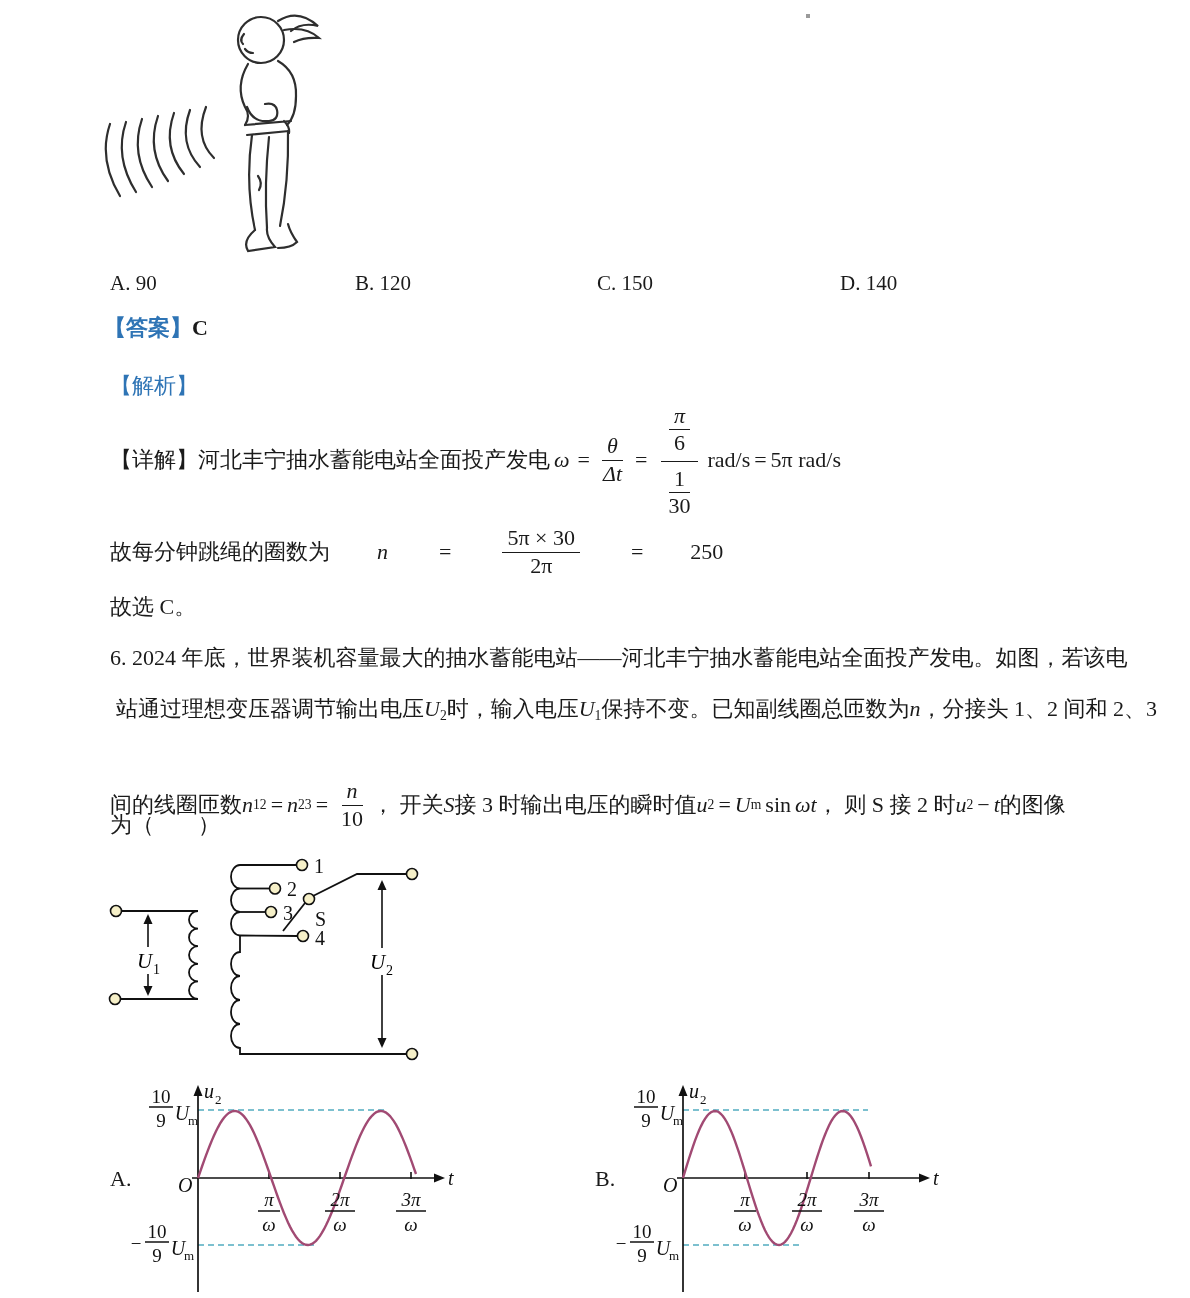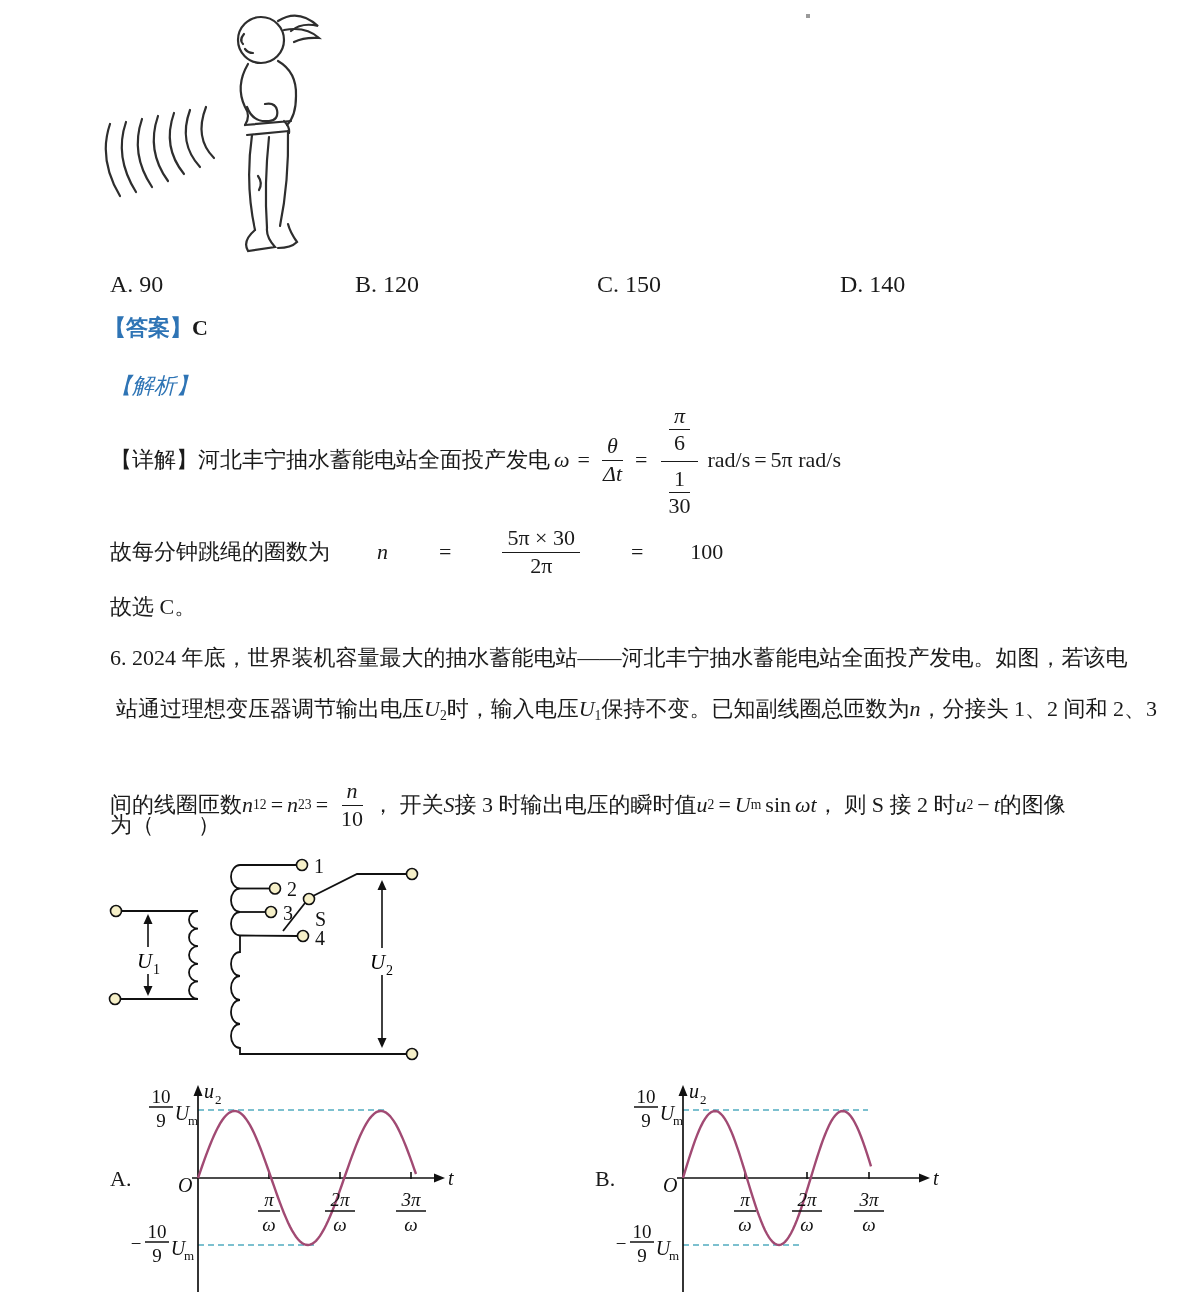--- a/index.html
+++ b/index.html
@@ -49,32 +49,32 @@
       <path d="M 147 121 L 193 117 M 149 131 L 191 127 M 186 117 q 6 6 5 12"></path>
       <path d="M 154 131 Q 147 180 157 226"></path>
       <path d="M 171 133 Q 166 180 169 224"></path>
       <path d="M 190 127 Q 191 178 182 222"></path>
       <path d="M 160 172 q 5 7 1 14"></path>
       <path d="M 157 226 Q 144 237 150 247 L 177 243 Q 168 233 169 224"></path>
       <path d="M 180 244 Q 193 244 199 238 Q 192 228 190 220"></path>
     </g>
   </svg>
 
-  <div class="abs" style="left:0;top:271px;width:1190px;height:28px;font-size:24px;">
+  <div class="abs" style="left:0;top:271px;width:1190px;height:28px;font-size:21px;">
     <span class="abs" style="left:110px;">A. 90</span>
     <span class="abs" style="left:355px;">B. 120</span>
     <span class="abs" style="left:597px;">C. 150</span>
     <span class="abs" style="left:840px;">D. 140</span>
   </div>
 
   <div class="abs txt" style="left:104px;top:315px;font-weight:bold;">
     <span class="blue">【答案】</span><span>C</span>
   </div>
 
-  <div class="abs txt" style="left:110px;top:373px;font-style:italic;">
+  <div class="abs txt" style="left:110px;top:373px;">
     <span class="blue">【解析】</span>
   </div>
 
   <div class="abs row txt" style="left:110px;top:398px;height:124px;">
     <span>【详解】</span>
     <span>河北丰宁抽水蓄能电站全面投产发电</span>
     <span class="it ms">ω</span>
     <span class="ms">=</span>
     <span class="fr ms">
       <span class="n it">θ</span>
@@ -102,21 +102,21 @@
 
   <div class="abs row txt" style="left:110px;top:520px;height:64px;gap:43px;">
     <span>故每分钟跳绳的圈数为</span>
     <span class="it ms">n</span>
     <span class="ms">=</span>
     <span class="fr ms">
       <span class="n">5π × 30</span>
       <span class="d">2π</span>
     </span>
     <span class="ms">=</span>
-    <span>100</span>
+    <span>250</span>
   </div>
 
   <div class="abs txt" style="left:110px;top:594px;">故选 C。</div>
 
   <div class="abs txt" style="left:110px;top:645px;">6. 2024 年底，世界装机容量最大的抽水蓄能电站——河北丰宁抽水蓄能电站全面投产发电。如图，若该电</div>
 
   <div class="abs txt" style="left:116px;top:696px;">
     <span>站通过理想变压器调节输出电压</span><span class="it">U</span><sub class="sb">2</sub><span>时，输入电压</span><span class="it">U</span><sub class="sb">1</sub><span>保持不变。已知副线圈总匝数为</span><span class="it">n</span><span>，分接头 1、2 间和 2、3</span>
   </div>
 

